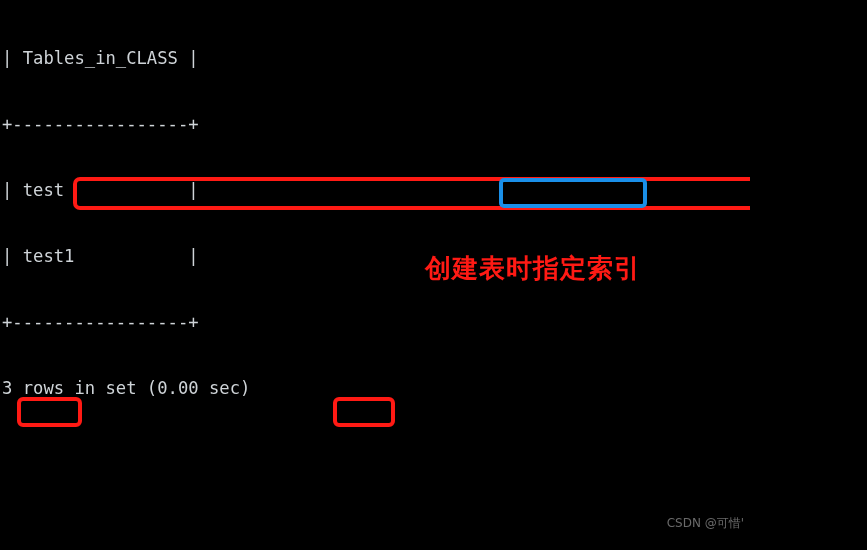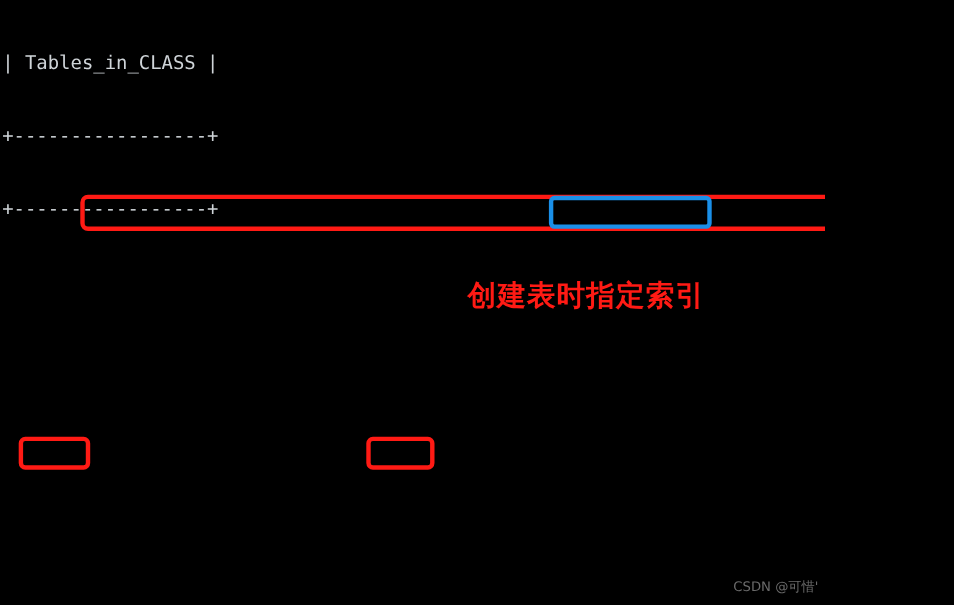--- a/index.html
+++ b/index.html
@@ -80,36 +80,39 @@
     font-family: "DejaVu Sans", "Liberation Sans", sans-serif;
     font-size: 26px;
     font-weight: bold;
     color: #ff1a14;
     letter-spacing: 1px;
     white-space: pre;
   }
   #watermark {
     position: absolute;
     right: 6px;
-    bottom: 8px;
+    bottom: 18px;
     font-family: "DejaVu Sans", "Liberation Sans", sans-serif;
     font-size: 12px;
     color: #6a6a6a;
     white-space: pre;
   }
 </style>
 </head>
 <body>
 
 <div id="screen">
 
   <div id="term">
     <div class="line">| Tables_in_CLASS |</div>
     <div class="line">+-----------------+</div>
+    <div class="line">| test            |</div>
+    <div class="line">| test1           |</div>
     <div class="line">+-----------------+</div>
+    <div class="line">3 rows in set (0.00 sec)</div>
     <div class="line"></div>
     
     
     
     
     
     
     
     
     

